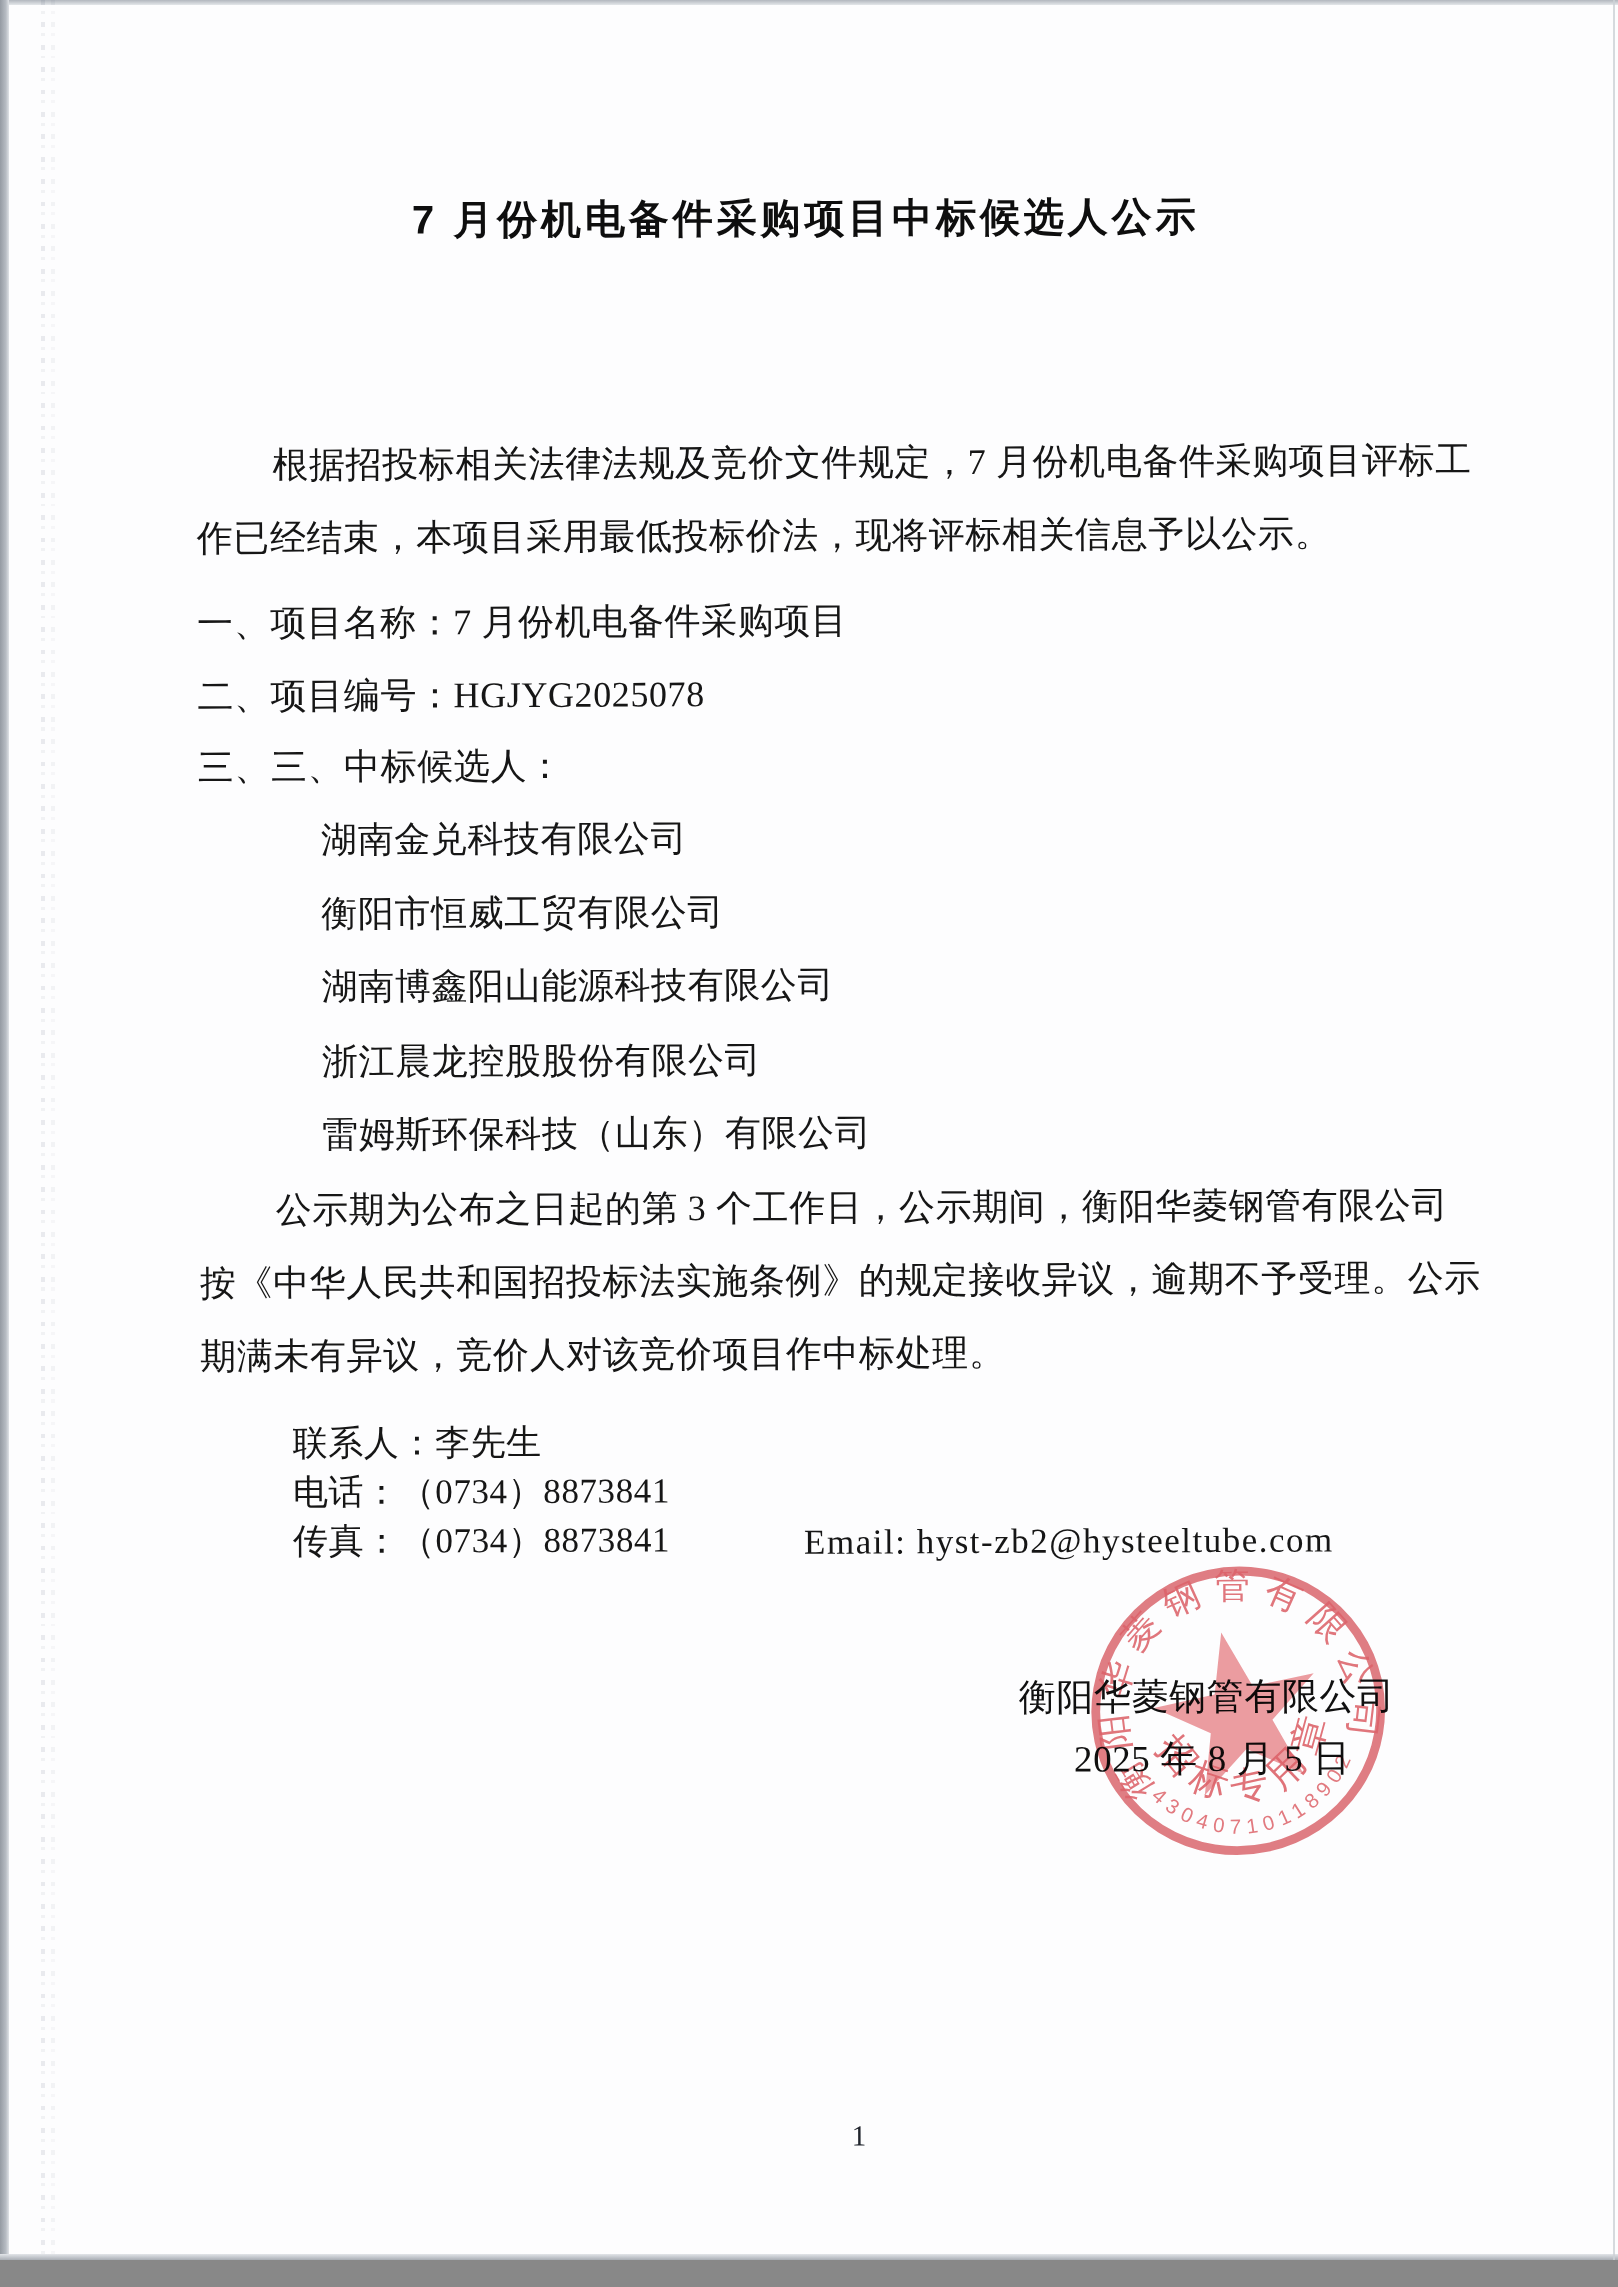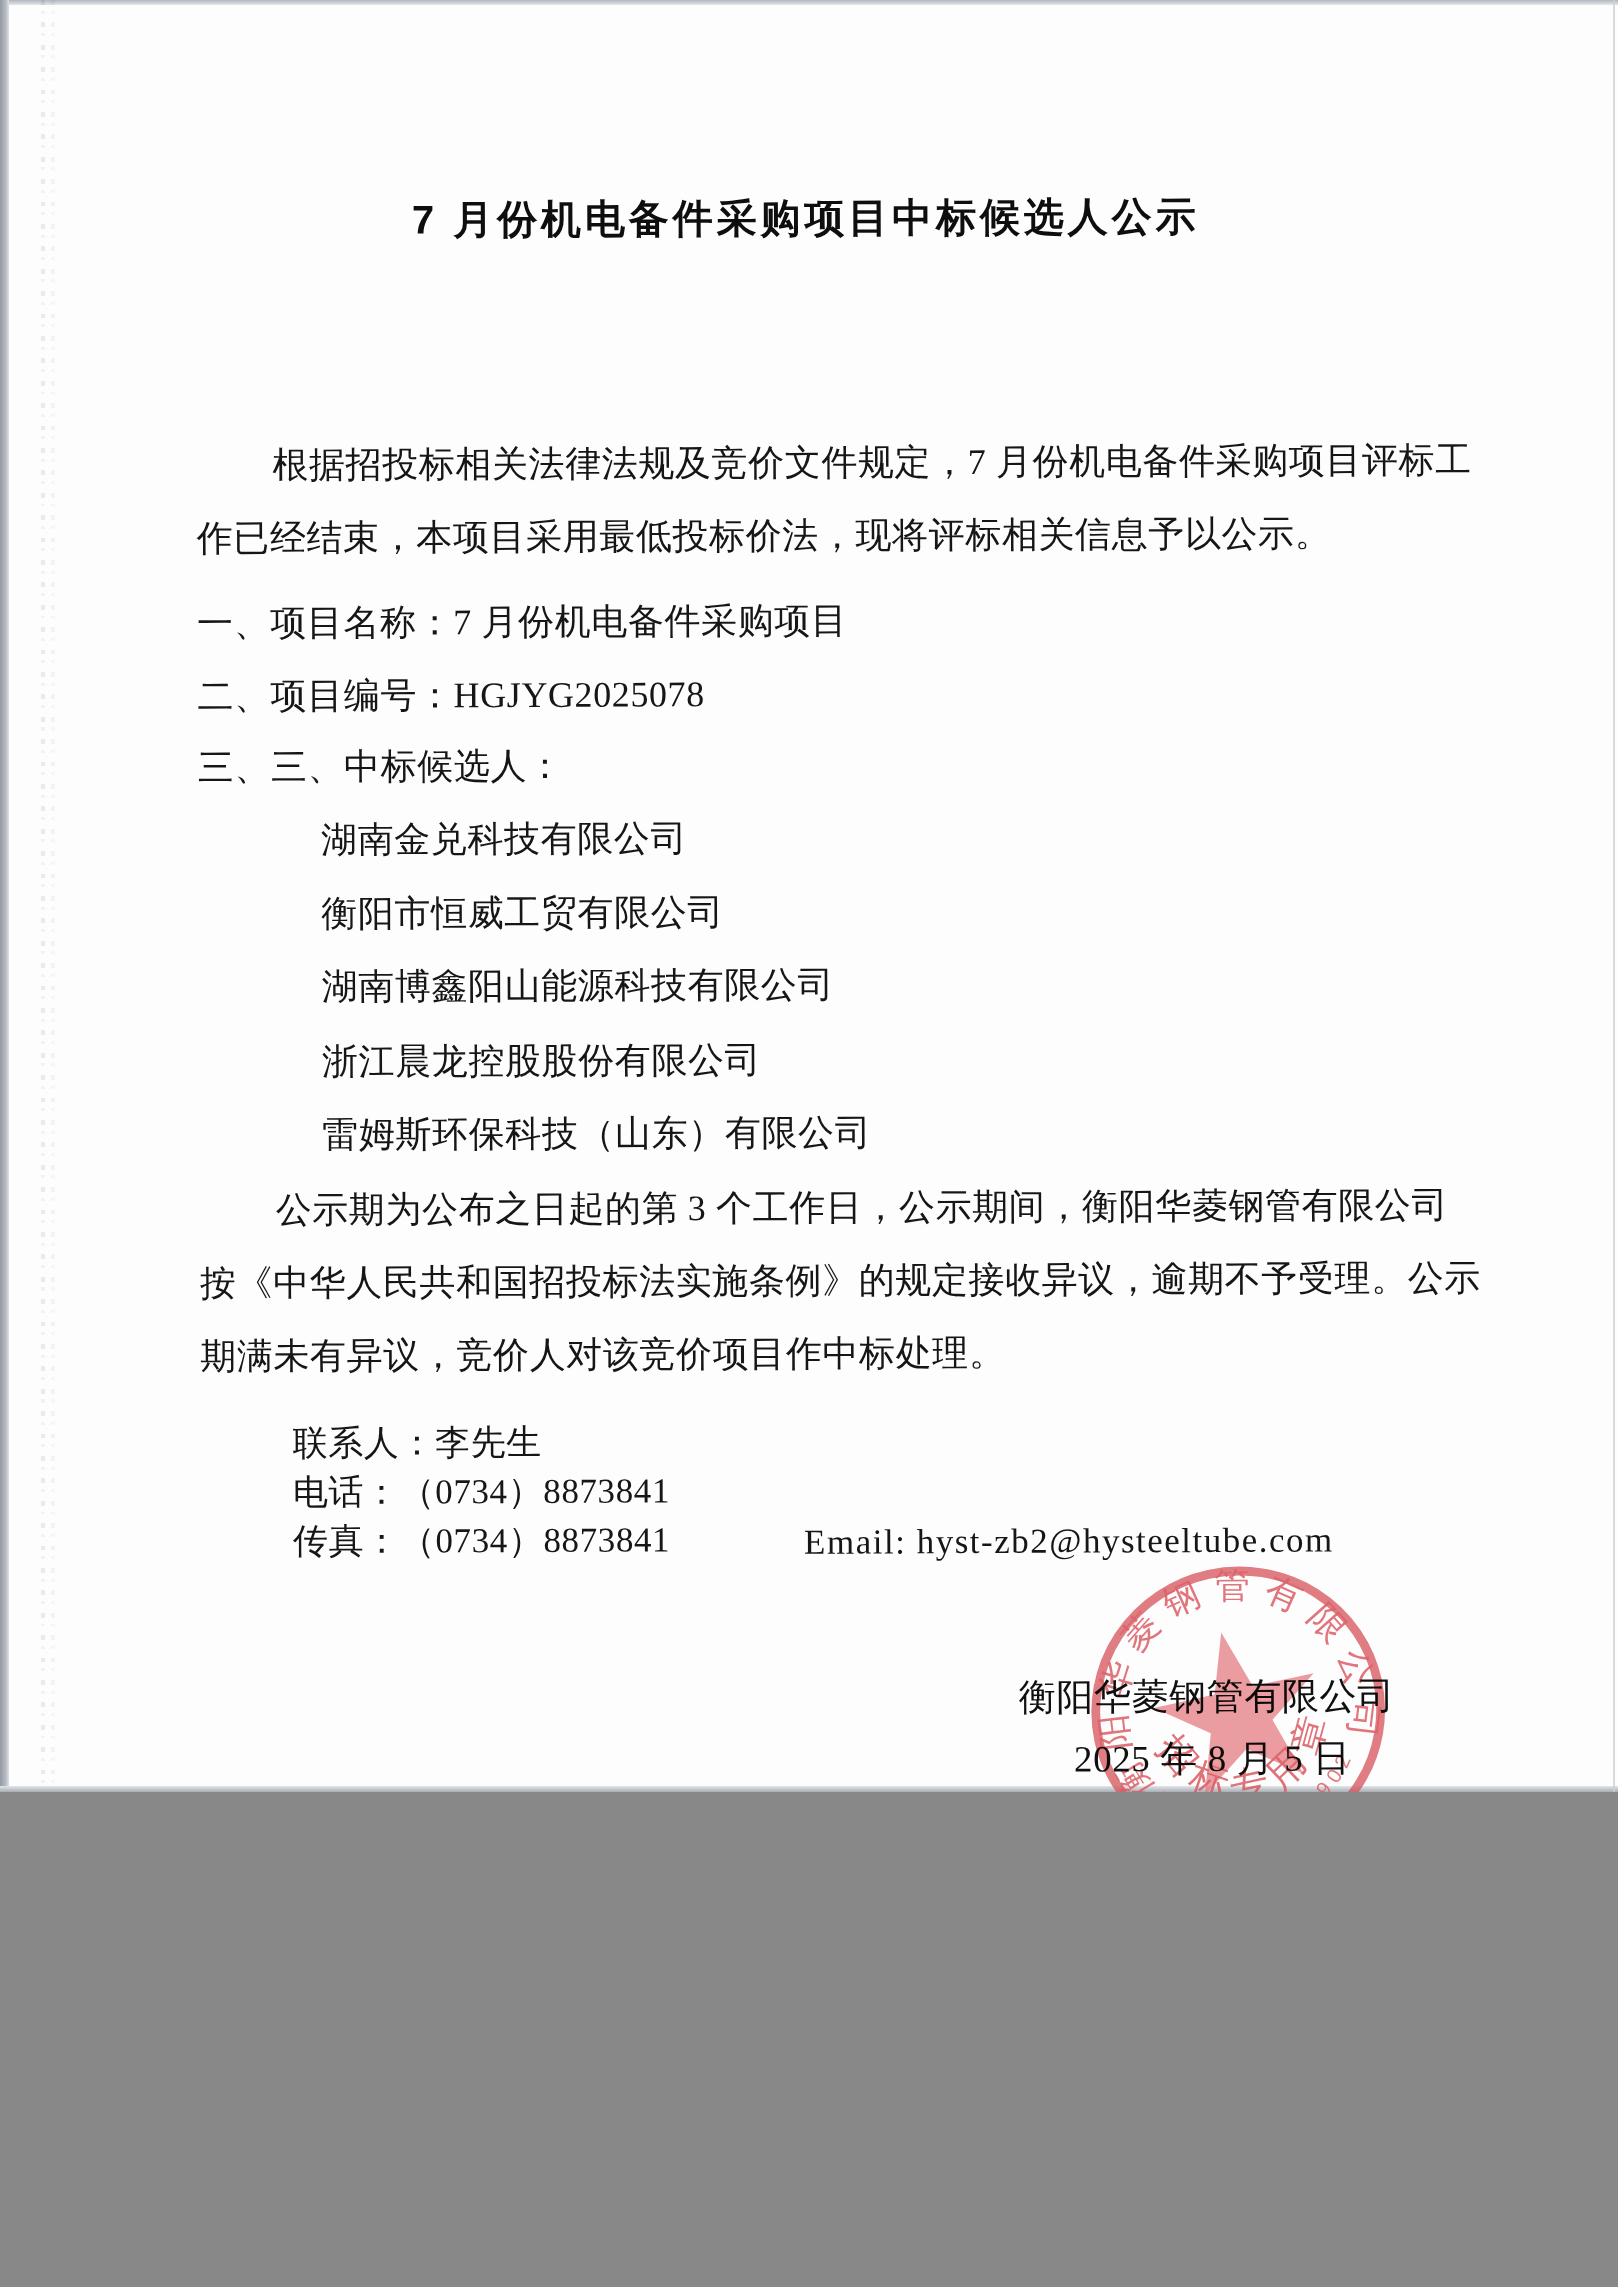--- a/index.html
+++ b/index.html
@@ -1,18 +1,18 @@
 <!DOCTYPE html>
 <html><head>
 <meta charset="utf-8">
 <style>
   html,body{margin:0;padding:0;background:#888;}
   .page{
     position:relative;
-    width:1619px;height:1792px;
+    width:1619px;height:2260px;
     background:#fdfdfe;
     overflow:hidden;
     font-family:"Liberation Serif","DejaVu Serif",serif;
     color:#1b1b1b;
   }
   
   .edge-left{position:absolute;left:0;top:0;width:8.8px;height:100%;
     background:linear-gradient(90deg,#959ba3,#b7bcc3 65%,#dfe2e6);}
   .edge-top{position:absolute;left:0;top:0;width:100%;height:4.9px;
     background:linear-gradient(180deg,#b2b7be,#e4e7ea);}

